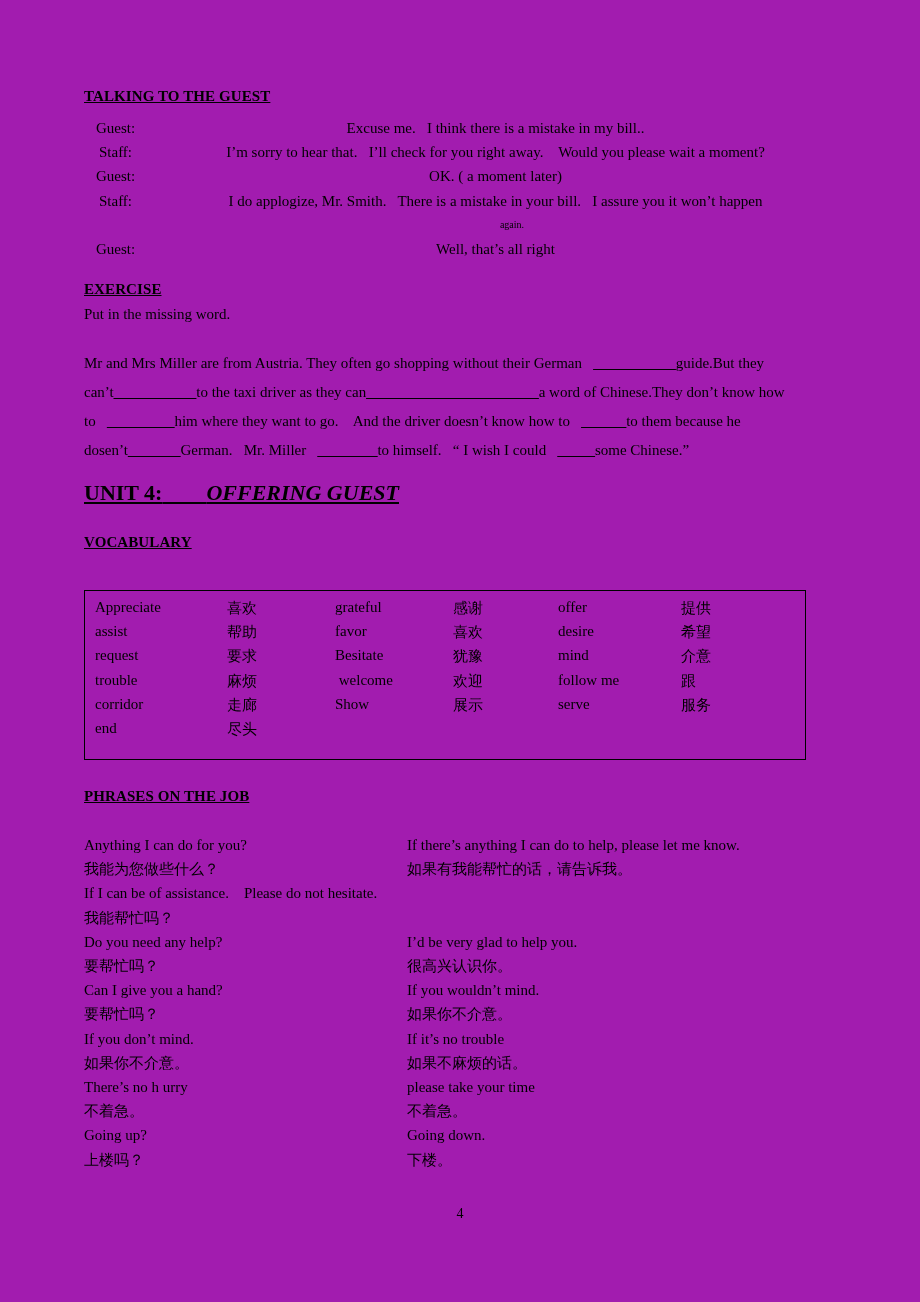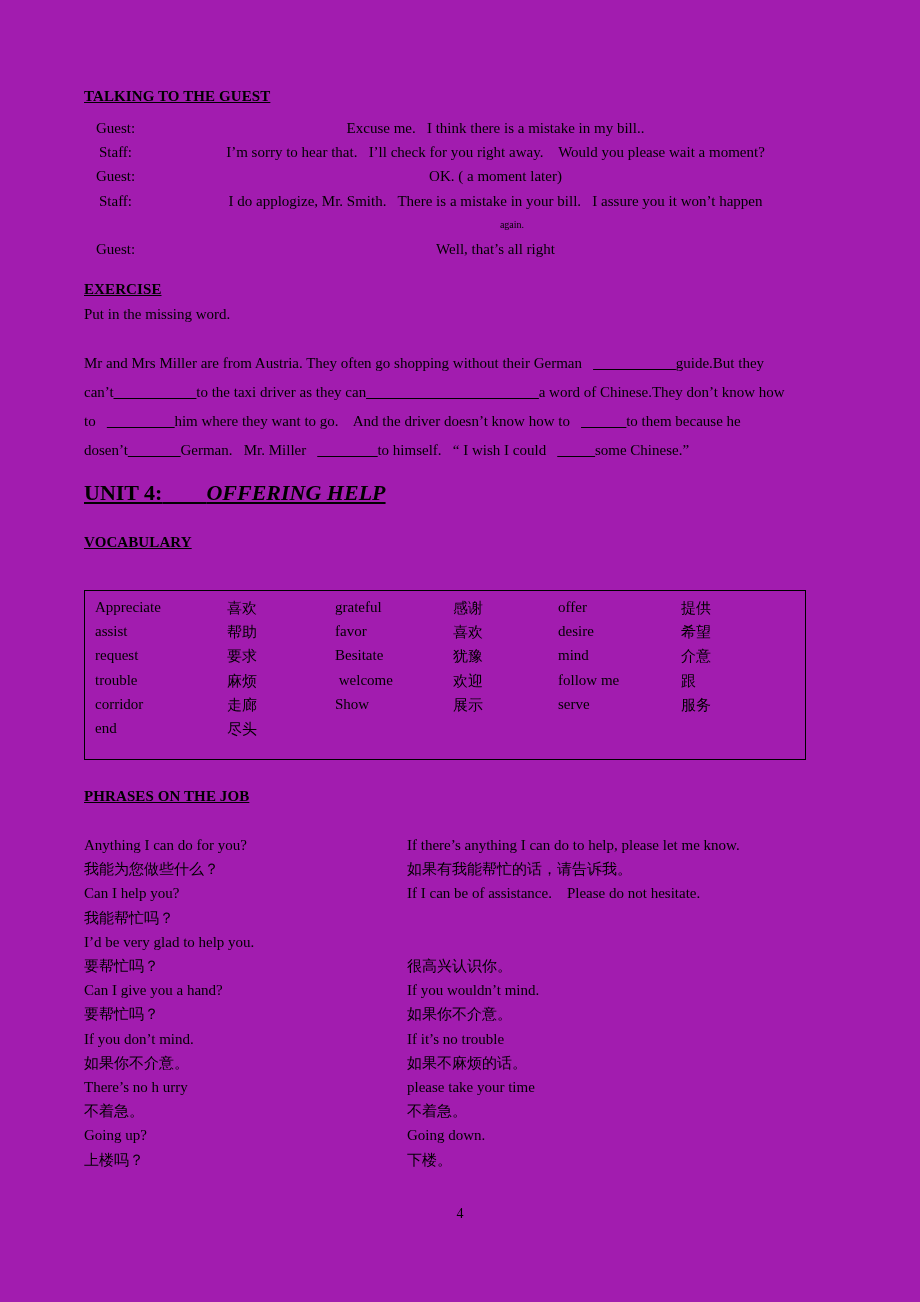--- a/index.html
+++ b/index.html
@@ -182,21 +182,21 @@
 
   <div class="abs" style="left:84px; top:306px; font-size:15px;">Put in the missing word.</div>
 
   <div class="exercise-para">
       <span class="ln"><span>Mr and Mrs Miller are from Austria. They often go shopping without their German   </span><span class="blank">___________</span><span>guide.But they</span></span>
       <span class="ln"><span>can’t</span><span class="blank">___________</span><span>to the taxi driver as they can</span><span class="blank">_______________________</span><span>a word of Chinese.They don’t know how</span></span>
       <span class="ln"><span>to   </span><span class="blank">_________</span><span>him where they want to go.    And the driver doesn’t know how to   </span><span class="blank">______</span><span>to them because he</span></span>
       <span class="ln"><span>dosen’t</span><span class="blank">_______</span><span>German.   Mr. Miller   </span><span class="blank">________</span><span>to himself.   “ I wish I could   </span><span class="blank">_____</span><span>some Chinese.”</span></span>
     </div>
 
-  <div class="unit-title"><span>UNIT 4:</span><span>        </span><span class="it">OFFERING HELP</span></div>
+  <div class="unit-title"><span>UNIT 4:</span><span>        </span><span class="it">OFFERING GUEST</span></div>
 
   <div class="heading abs" style="left:84px; top:534px;text-align:center;">VOCABULARY</div>
 
   <div class="vocab-box">
     <table class="vocab-table">
       <tbody>
           <tr>
             <td class="vc-en1">Appreciate</td>
             <td class="vc-zh1">喜欢</td>
             <td class="vc-en2">grateful</td>
@@ -253,27 +253,27 @@
   <div class="phrases-list">
       <div class="ph-row">
         <span class="ph-left">Anything I can do for you?</span>
         <span class="ph-right">If there’s anything I can do to help, please let me know.</span>
       </div>
       <div class="ph-row">
         <span class="ph-left">我能为您做些什么？</span>
         <span class="ph-right">如果有我能帮忙的话，请告诉我。</span>
       </div>
       <div class="ph-row">
-        <span class="ph-left">Can I help you?</span>
         <span class="ph-right">If I can be of assistance.    Please do not hesitate.</span>
       </div>
       <div class="ph-row">
         <span class="ph-left">我能帮忙吗？</span>
       </div>
       <div class="ph-row">
+        <span class="ph-left">Do you need any help?</span>
         <span class="ph-right">I’d be very glad to help you.</span>
       </div>
       <div class="ph-row">
         <span class="ph-left">要帮忙吗？</span>
         <span class="ph-right">很高兴认识你。</span>
       </div>
       <div class="ph-row">
         <span class="ph-left">Can I give you a hand?</span>
         <span class="ph-right">If you wouldn’t mind.</span>
       </div>

